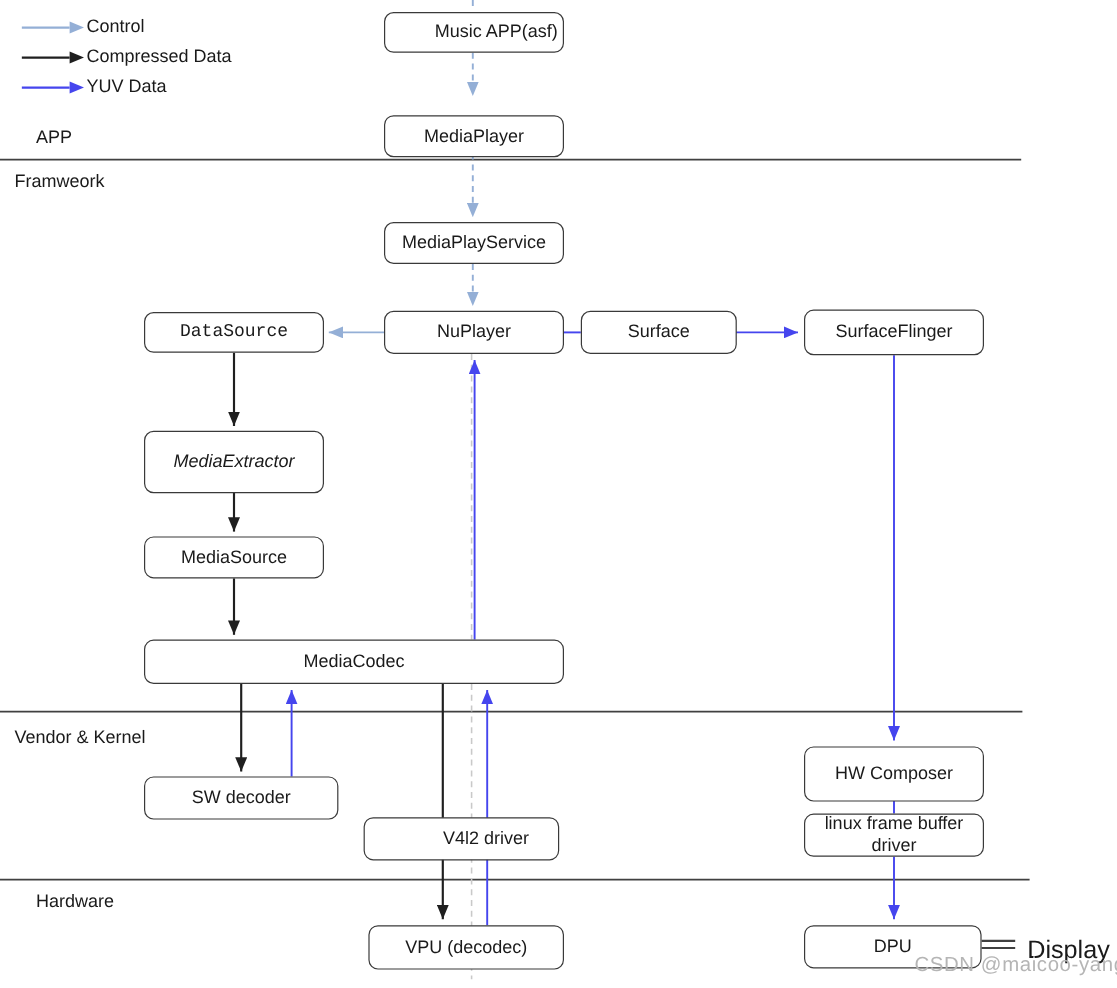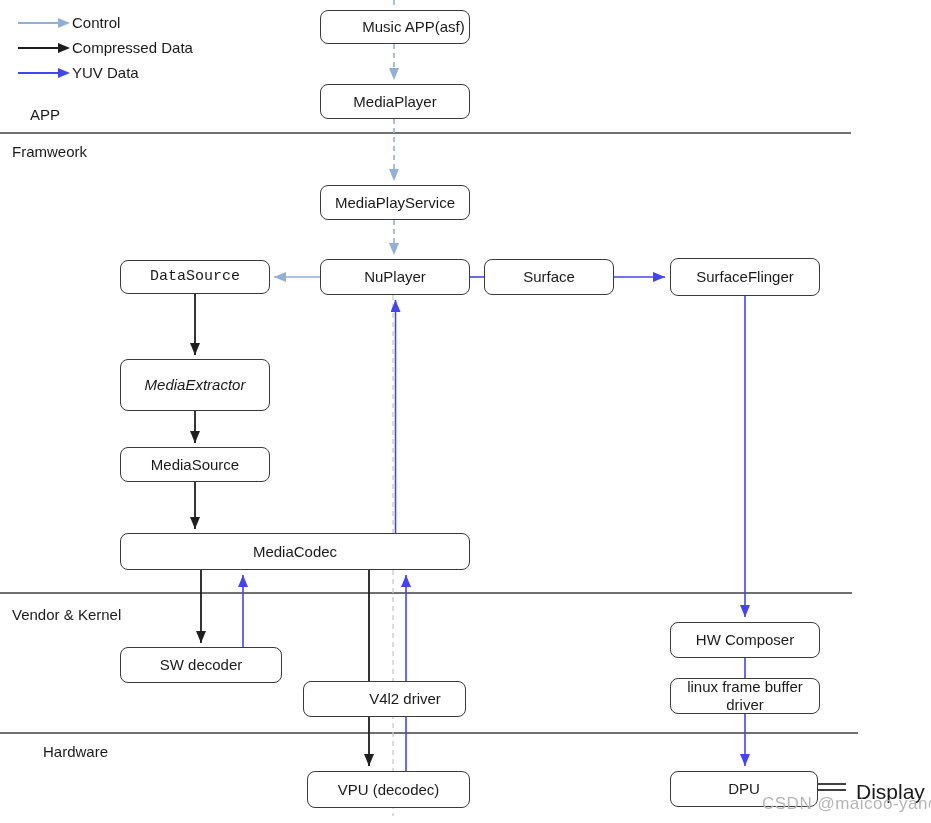--- a/index.html
+++ b/index.html
@@ -1,18 +1,18 @@
 <!DOCTYPE html>
 <html><head>
 <meta charset="utf-8">
 <style>
   html,body{margin:0;padding:0;background:#ffffff;}
   .canvas{
     position:relative;width:931px;height:823px;background:#ffffff;
-    font-family:"Liberation Sans",sans-serif;color:#1a1a1a;overflow:hidden;border-radius:22px;
+    font-family:"Liberation Sans",sans-serif;color:#1a1a1a;overflow:hidden;
   }
   svg.wires{position:absolute;left:0;top:0;z-index:1;}
   .node{
     position:absolute;background:#ffffff;border:1.6px solid #3a3a3a;border-radius:8px;
     display:flex;align-items:center;justify-content:center;text-align:center;
     font-size:15px;line-height:1.2;box-sizing:border-box;z-index:2;padding:0 4px;
   }
   .layer-label{position:absolute;font-size:15px;z-index:1;white-space:nowrap;}
   .legend{position:absolute;left:18px;top:10px;z-index:2;}
   .legend-row{display:flex;align-items:center;height:25px;}
@@ -91,35 +91,35 @@
         <line x1="0" y1="6" x2="40" y2="6" stroke-width="1.8" stroke="#4545ee"></line>
         <path d="M40,1 L52,6 L40,11 z" fill="#4545ee"></path>
       </svg>
       <span class="legend-label">YUV Data</span>
     </div>
   </div>
 
   <div class="layer-label" style="left:30px;top:106px;">APP</div>
   <div class="layer-label" style="left:12px;top:143px;">Framweork</div>
   <div class="layer-label" style="left:12px;top:606px;">Vendor &amp; Kernel</div>
-  <div class="layer-label" style="left:43px;top:743px;">Hardware</div>
+  <div class="layer-label" style="left:30px;top:743px;">Hardware</div>
 
   <div class="node" style="left:320px;top:10px;width:150px;height:34px;padding-left:41px;">Music APP(asf)</div>
-  <div class="node" style="left:320px;top:84px;width:150px;height:35px;">MediaPlayer</div>
+  <div class="node" style="left:320px;top:96px;width:150px;height:35px;">MediaPlayer</div>
   <div class="node" style="left:320px;top:185px;width:150px;height:35px;">MediaPlayService</div>
   <div class="node" style="left:320px;top:259px;width:150px;height:36px;">NuPlayer</div>
   <div class="node" style="left:120px;top:260px;width:150px;height:34px;font-family:Liberation Mono, monospace;">DataSource</div>
   <div class="node" style="left:484px;top:259px;width:130px;height:36px;">Surface</div>
   <div class="node" style="left:670px;top:258px;width:150px;height:38px;">SurfaceFlinger</div>
   <div class="node" style="left:120px;top:359px;width:150px;height:52px;font-style:italic;">MediaExtractor</div>
   <div class="node" style="left:120px;top:447px;width:150px;height:35px;">MediaSource</div>
   <div class="node" style="left:120px;top:533px;width:350px;height:37px;">MediaCodec</div>
   <div class="node" style="left:120px;top:647px;width:162px;height:36px;">SW decoder</div>
   <div class="node" style="left:303px;top:681px;width:163px;height:36px;padding-left:45px;">V4l2 driver</div>
-  <div class="node" style="left:670px;top:622px;width:150px;height:36px;">HW Composer</div>
+  <div class="node" style="left:670px;top:622px;width:150px;height:46px;">HW Composer</div>
   <div class="node" style="left:670px;top:678px;width:150px;height:36px;">linux frame buffer driver</div>
   <div class="node" style="left:307px;top:771px;width:163px;height:37px;">VPU (decodec)</div>
   <div class="node" style="left:670px;top:771px;width:148px;height:36px;">DPU</div>
 
   <div class="display-label" style="left:856px;top:780px;">Display</div>
 
   <div class="watermark" style="left: 762px; top: 794px; color: rgb(181, 181, 181);">CSDN @maicoo-yang</div>
 
 </div>
 

